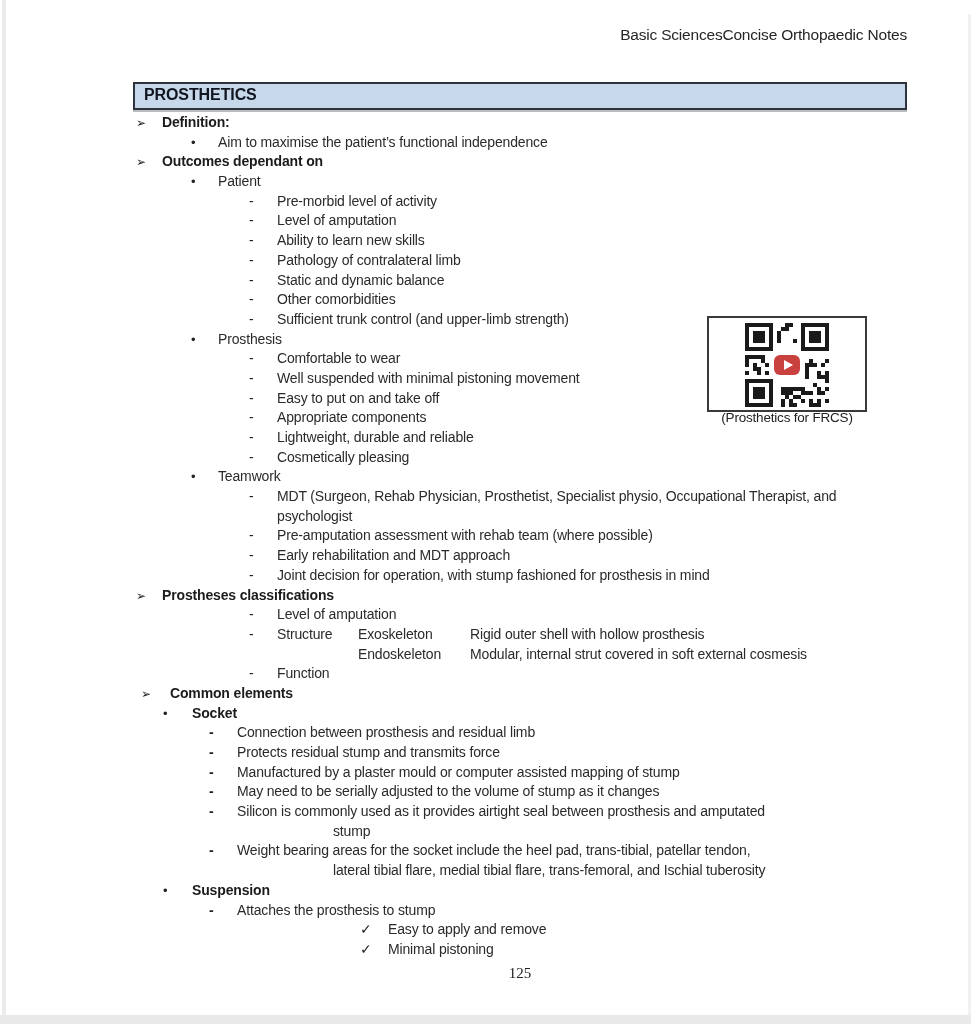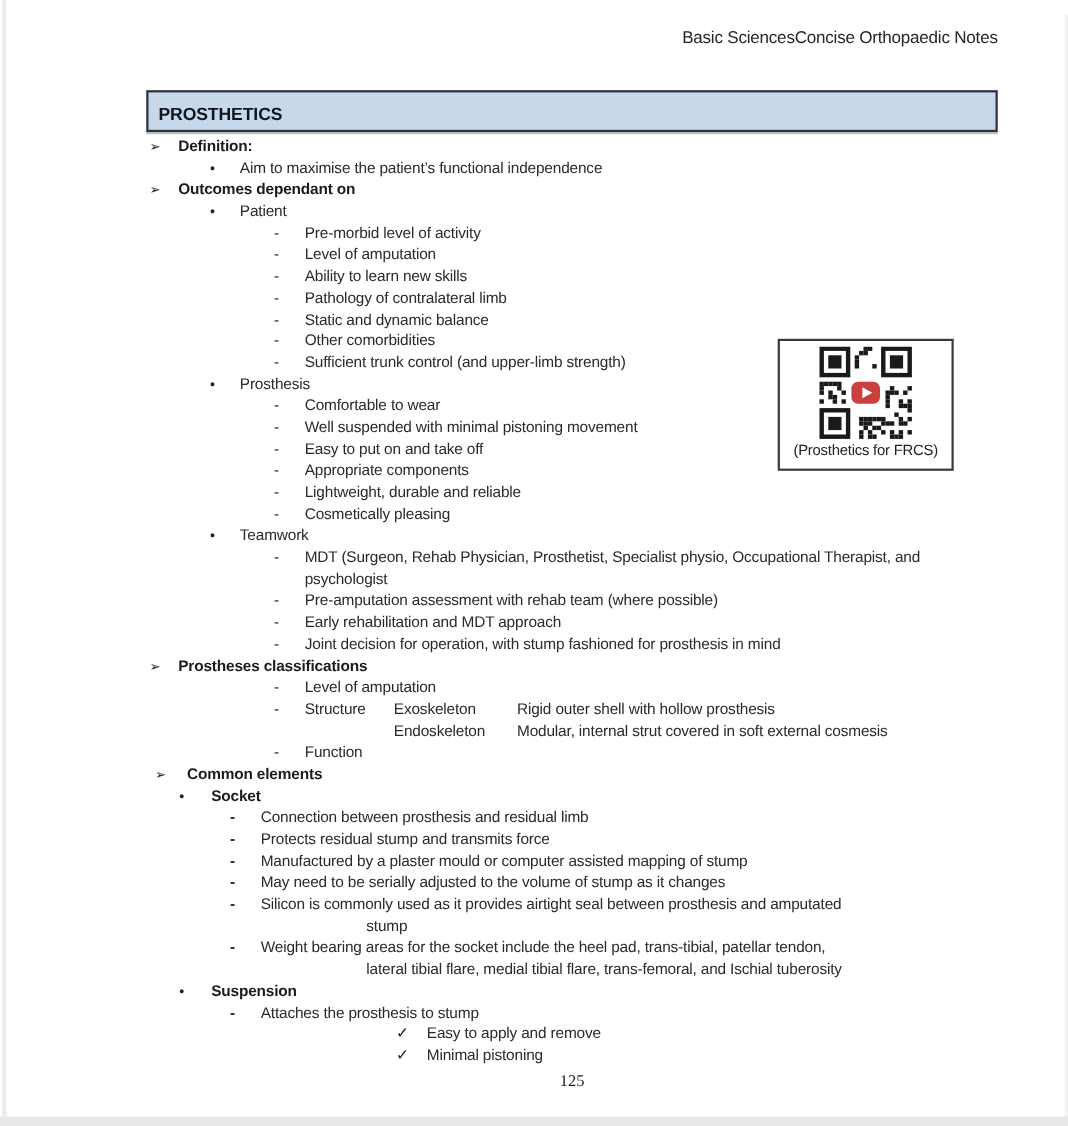--- a/index.html
+++ b/index.html
@@ -22,21 +22,21 @@
     padding-top:25px;
     font-size:15.5px;color:#262626;letter-spacing:-0.2px;
     line-height:19px;
   }
 
   .banner{
     margin-top:38px;
     background:#c7d8eb;
     border:2px solid #2f343c;
     box-shadow:0 2px 0 #b9bcc0;
-    padding:12px 9px 4px 9px;
+    padding:2px 9px 4px 9px;
     font-size:16px;font-weight:bold;color:#10151f;
     letter-spacing:-0.1px;
     line-height:18px;
   }
 
   .outline{margin-top:3px;}
   .line{
     white-space:nowrap;
     font-size:14px;line-height:19.7px;height:19.7px;
     letter-spacing:-0.15px;
@@ -51,21 +51,21 @@
   .l3  {margin-left:116px;} .l3  .marker{width:28px;}
   .cont3 {margin-left:144px;}
   .tbl {margin-left:116px;} .tbl .marker{width:28px;}
   .col0{display:inline-block;width:81px;}
   .col1{display:inline-block;width:112px;}
   .l3c {margin-left:76px;} .l3c .marker{width:28px;font-weight:bold;}
   .cont3c{margin-left:200px;}
   .l4  {margin-left:227px;} .l4  .marker{width:28px;}
 
   .qr-box{
-    position:absolute;left:707px;top:308px;width:160px;height:120px;
+    position:absolute;left:707px;top:316px;width:160px;height:96px;
     border:2px solid #3a3a3a;background:#fff;
     box-sizing:border-box;
     text-align:center;
   }
   .qr-box svg{display:block;margin:5px auto 0 auto;}
   .qr-caption{font-size:13.5px;color:#222;letter-spacing:-0.2px;line-height:17px;margin-top:2px;}
 
   .footer{
     text-align:center;
     margin-top:4px;

